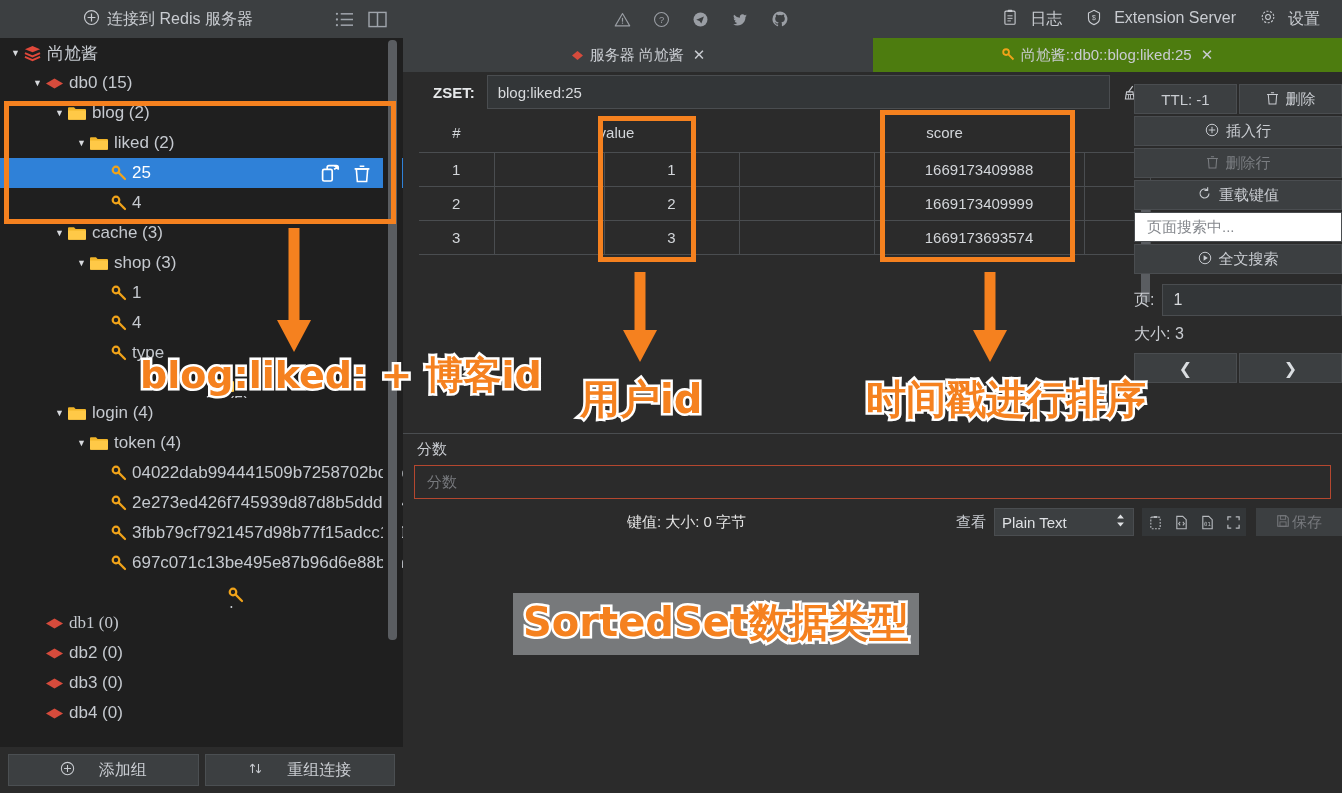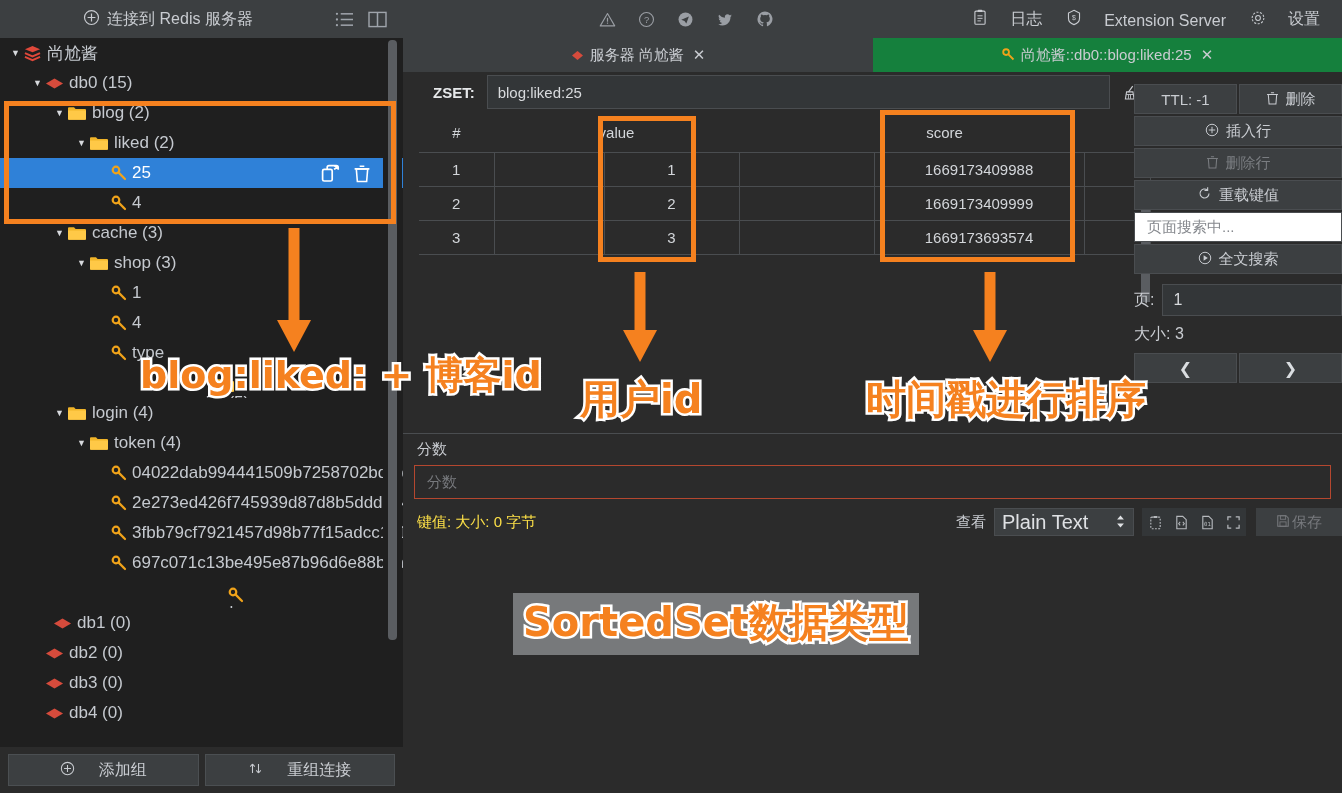--- a/index.html
+++ b/index.html
@@ -62,31 +62,31 @@
   }
 
   
   #right{position:absolute;left:403px;top:0;width:939px;height:793px;background:#2b2b2b;}
   #topbar{
     height:38px;background:#3c3f41;display:flex;align-items:center;
     box-sizing:border-box;padding:0 10px;
   }
   .tbicon{color:#9a9ea4;padding:0 11px;cursor:pointer;display:flex;align-items:center;}
   .tbitem{
-    display:flex;align-items:flex-end;gap:22px;font-size:16px;color:#c9ccd1;
+    display:flex;align-items:flex-start;gap:12px;font-size:16px;color:#c9ccd1;
     padding:0 12px;cursor:pointer;
   }
 
   #tabs{height:34px;background:#2b2b2b;display:flex;}
   .tab{
     display:flex;align-items:center;justify-content:center;gap:6px;
     font-size:15px;color:#c9ccd1;cursor:pointer;box-sizing:border-box;
   }
   .tab.t1{width:470px;background:#3c3f41;}
-  .tab.t2{flex:1;background:#15803d;}
+  .tab.t2{flex:1;background:#4d7c0f;}
   .tabclose{font-size:15px;color:#c9ccd1;margin-left:3px;}
 
   #editor{position:absolute;left:16px;top:72px;width:731px;height:360px;background:#2b2b2b;}
   #keybar{height:40px;display:flex;align-items:center;padding:0 0 0 14px;box-sizing:border-box;}
   #keybar .ktype{font-size:15px;font-weight:bold;color:#e6e8ea;margin-right:12px;}
   #keyinput{
     flex:1;height:34px;background:#333638;border:1px solid #4a4d50;margin-right:0;
     display:flex;align-items:center;padding:0 10px;box-sizing:border-box;
     font-size:15px;color:#d8dadd;
   }
@@ -128,26 +128,26 @@
   #divider{position:absolute;left:0;top:433px;width:939px;height:1px;background:#4a4d50;}
 
   #scorearea{position:absolute;left:0;top:434px;width:939px;}
   #scorelabel{font-size:15px;color:#c9ccd1;padding:6px 0 6px 14px;}
   #scoreinput{
     margin:0 11px;height:34px;background:#2b2b2b;border:1px solid #b5472f;
     display:flex;align-items:center;padding-left:12px;box-sizing:border-box;
     font-size:15px;color:#77797d;
   }
   #viewbar{display:flex;align-items:center;height:32px;margin-top:7px;padding-left:14px;box-sizing:border-box;}
-  #viewbar .kvlabel{font-size:15px;color:#fde047;flex:1;}
+  #viewbar .kvlabel{font-size:15px;color:#e5e5e5;flex:1;text-align:center;}
   #viewbar .seelbl{font-size:15px;color:#c9ccd1;margin-right:8px;}
   #selwrap{
     width:140px;height:28px;background:#3c3f41;border:1px solid #4a4d50;box-sizing:border-box;
     display:flex;align-items:center;justify-content:space-between;padding:0 7px;
-    font-size:20px;color:#dfe1e4;cursor:pointer;
+    font-size:15px;color:#dfe1e4;cursor:pointer;
   }
   #icongrp{display:flex;align-items:center;background:#333638;height:28px;margin-left:8px;}
   #icongrp .vi{width:26px;display:flex;align-items:center;justify-content:center;color:#b6b9bd;cursor:pointer;}
   #savebtn{
     margin-left:10px;height:28px;min-width:86px;background:#3c3f41;
     display:flex;align-items:center;justify-content:center;gap:2px;
     font-size:15px;color:#77797d;cursor:pointer;padding:0 10px;box-sizing:border-box;
   }
 
   
@@ -401,21 +401,21 @@
         <div class="trow" style="padding-left: 74px; flex-direction: column;">
           <span class="arrow none">▼</span>
           <span class="ico">
             <svg width="16" height="16" viewBox="0 0 16 16">
               <circle cx="5" cy="5" r="3.3" fill="none" stroke="#f0a31a" stroke-width="2.2"></circle>
               <path d="M7.4 7.4L14 14M11.3 11.3l1.3 1.3" stroke="#f0a31a" stroke-width="2.2" stroke-linecap="round"></path>
             </svg>
           </span>
           <span class="tlabel">zkey</span>
         </div>
-        <div class="trow" style="padding-left: 38px;">
+        <div class="trow" style="padding-left: 30px; font-family: Liberation Serif, serif;">
           <span class="arrow none">▼</span>
           <span class="ico">
             <svg width="19" height="13" viewBox="0 0 20 13">
               <path d="M10 1.2L19 6.5 10 11.8 1 6.5z" fill="#d64b3c"></path>
             </svg>
           </span>
           <span class="tlabel">db1  (0)</span>
         </div>
         <div class="trow" style="padding-left: 30px;">
           <span class="arrow none">▼</span>

